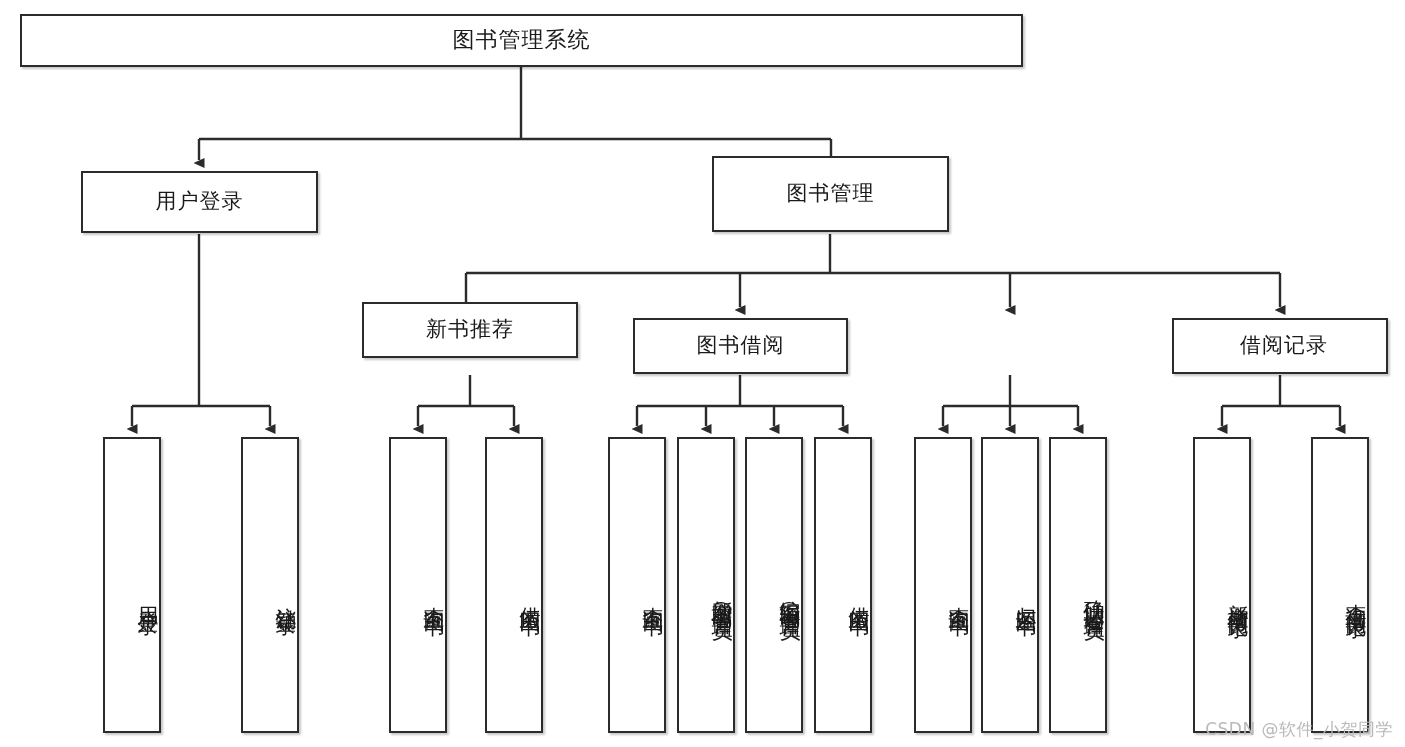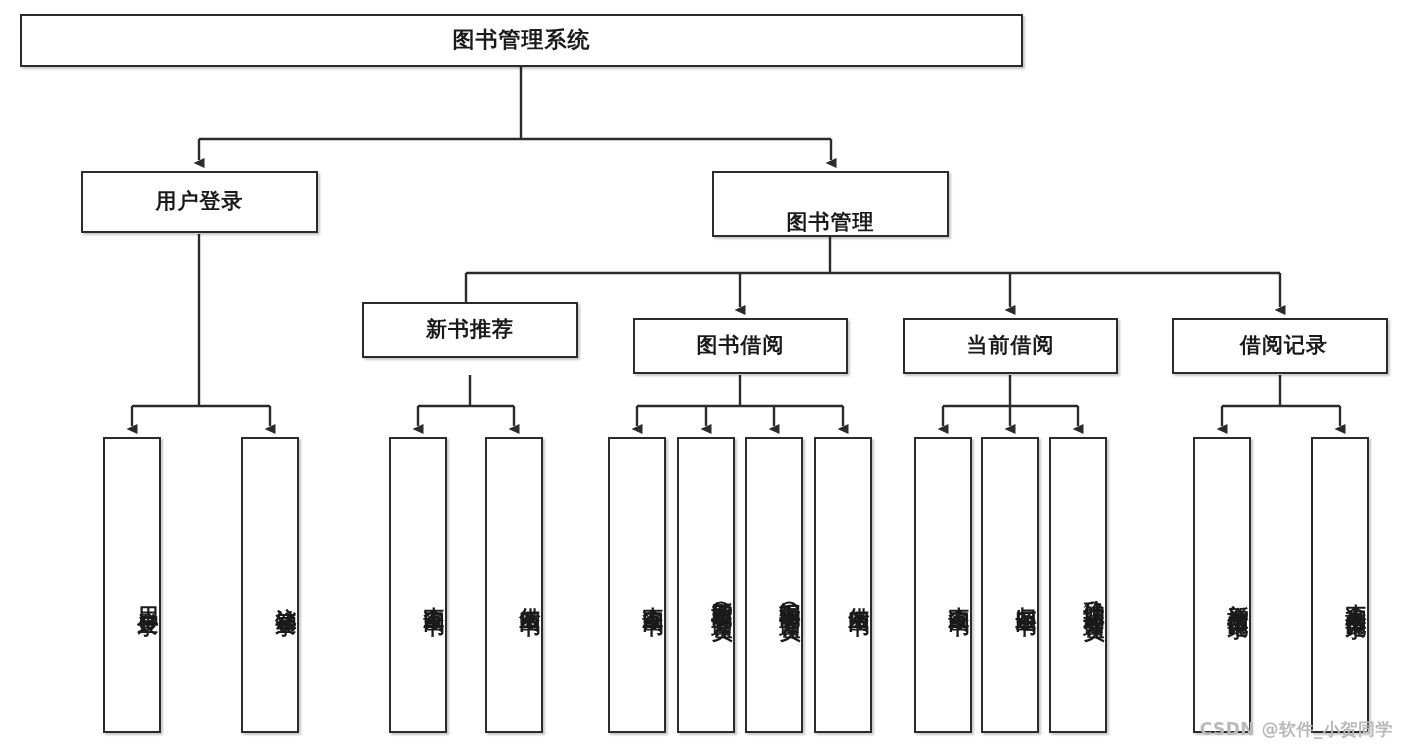--- a/index.html
+++ b/index.html
@@ -10,21 +10,20 @@
   }
   body {
     font-family: "DejaVu Sans", "Liberation Sans", sans-serif;
   }
   #canvas {
     position: relative;
     width: 1405px;
     height: 747px;
     background: #ffffff;
     overflow: hidden;
-    font-weight: bold;
   }
   #wires {
     position: absolute;
     left: 0;
     top: 0;
     width: 1405px;
     height: 747px;
     pointer-events: none;
   }
   .node {
@@ -126,32 +125,29 @@
     </g>
   </svg>
 
   <div class="node h root" style="left:20px; top:14px; width:1003px; height:53px;">
     <span>图书管理系统</span>
   </div>
 
   <div class="node h" style="left:81px; top:171px; width:237px; height:62px;">
     <span>用户登录</span>
   </div>
-  <div class="node h" style="left:712px; top:171px; width:237px; height:66px;align-items:flex-end;">
+  <div class="node h" style="left:712px; top:156px; width:237px; height:76px;">
     <span>图书管理</span>
   </div>
 
   <div class="node h" style="left:362px; top:302px; width:216px; height:56px;">
     <span>新书推荐</span>
   </div>
   <div class="node h" style="left:633px; top:318px; width:215px; height:56px;">
     <span>图书借阅</span>
-  </div>
-  <div class="node h" style="left:903px; top:318px; width:215px; height:56px;">
-    <span>当前借阅</span>
   </div>
   <div class="node h" style="left:1172px; top:318px; width:216px; height:56px;padding-left:8px;">
     <span>借阅记录</span>
   </div>
 
   <div class="node v" style="left:103px; top:437px; width:58px; height:296px;">
     <span class="vtext">用户登录</span>
   </div>
   <div class="node v" style="left:241px; top:437px; width:58px; height:296px;">
     <span class="vtext">注销登录</span>

